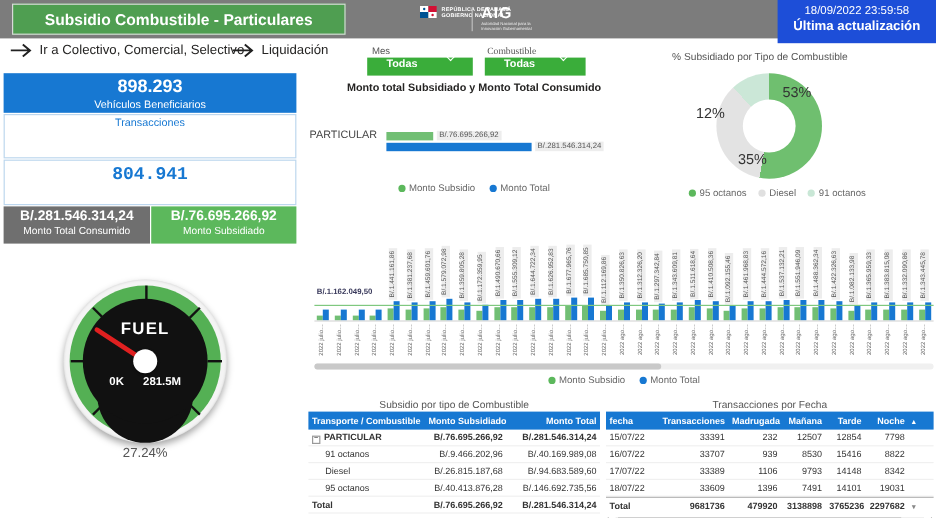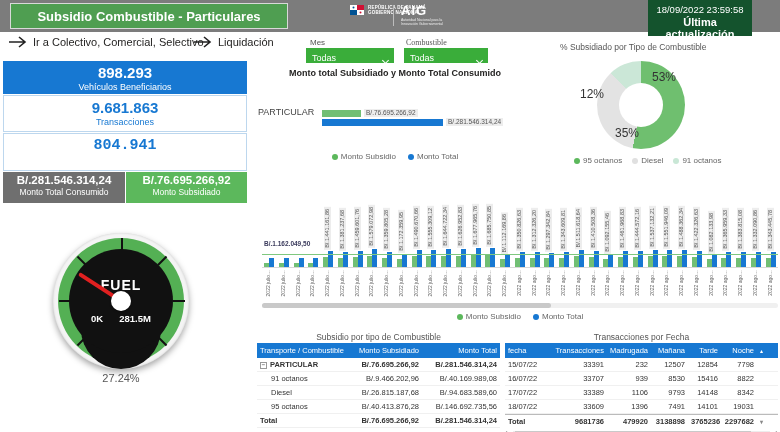--- a/index.html
+++ b/index.html
@@ -15,32 +15,32 @@
   .title-box { left:10px; top:3px; width:278px; height:26px; background:#4f9e51;
     border:1px solid #d9d9d9; color:#fff; font-weight:bold; font-size:13px;
     display:flex; align-items:center; justify-content:center; }
   .pa-logo { left:350px; top:5px; display:flex; align-items:center; gap:4px; color:#fff; }
   .flag { width:14px; height:10px; display:block; }
   .pa-text { font-size:4.5px; line-height:5px; font-weight:bold; letter-spacing:.2px; }
   .logo-div { left:393px; top:6px; width:1px; height:20px; background:#bdbdbd; }
   .aig { left:401px; top:3px; color:#fff; }
   .aig-name { font-size:13px; font-weight:bold; letter-spacing:1px; }
   .aig-sub { font-size:3.5px; opacity:.85; width:58px; line-height:4px; }
-  .date-box { left:648px; top:0; width:104px; height:36px; background:#14532d; color:#fff;
+  .date-box { left:648px; top:0; width:132px; height:36px; background:#1d4ed8; color:#fff;
     text-align:center; padding-top:4px; }
   .date-val { font-size:9.5px; }
   .date-lab { font-size:11px; font-weight:bold; margin-top:1px; }
 
   
   .nav-link { top:36px; display:flex; align-items:center; gap:5px; font-size:11px;
     color:#252423; cursor:pointer; }
   .nav-link svg { display:block; }
   .filter-label { font-size:8px; color:#555; }
-  .dropdown { height:15px; background:#3aad3a; color:#fff; display:flex; align-items:flex-end;
-    justify-content:space-between; padding:0 6px; font-size:9px; font-weight:normal; }
+  .dropdown { height:15px; background:#3aad3a; color:#fff; display:flex; align-items:flex-start;
+    justify-content:space-between; padding:0 16px; font-size:9px; font-weight:bold; }
   .chev { width:5px; height:5px; border-right:1.5px solid #fff; border-bottom:1.5px solid #fff;
     transform:rotate(45deg); margin-top:-3px; }
 
   
   .kpi { left:3px; width:244px; text-align:center; }
   .kpi-blue { top:61px; height:33px; background:#1778d2; color:#fff; }
   .kpi-white { background:#fff; border:1px solid #bdd7ee; color:#1778d2; }
   .kpi .v { font-size:15px; font-weight:bold; padding-top:3px; }
   .kpi .l { font-size:9px; margin-top:1px; }
   .kpi-w1 { top:95px; height:37px; }
@@ -57,21 +57,21 @@
     background:#f4f4f4; box-shadow:0 3px 6px rgba(0,0,0,.35), inset 0 0 2px #ccc; }
   .gauge-green { position:absolute; left:5px; top:5px; width:126px; height:126px;
     border-radius:50%; background:#54b054; }
   .gauge-tick { position:absolute; left:50%; top:50%; width:2px; height:12px; background:#111;
     transform-origin:50% 0; }
   .gauge-face { position:absolute; left:16px; top:16px; width:104px; height:104px;
     border-radius:50%; background:#111; }
   .gauge-notch { position:absolute; left:28px; top:86px; width:80px; height:50px;
     background:#111; border-radius:0 0 40px 40px; }
   .gauge-title { position:absolute; left:0; top:32px; width:136px; text-align:center;
-    color:#fff; font-size:14px; font-weight:bold; letter-spacing:1px;margin-top:12px; }
+    color:#fff; font-size:14px; font-weight:bold; letter-spacing:1px; }
   .gauge-minmax { position:absolute; left:0; top:80px; width:136px; text-align:center;
     color:#fff; font-size:9.5px; font-weight:bold; display:flex; justify-content:center; gap:16px; }
   .gauge-value { position:absolute; left:0; top:94px; width:136px; text-align:center;
     color:#fff; font-size:13px; font-weight:bold; }
   .needle { position:absolute; left:50%; top:50%; width:4px; height:50px; background:#e02020;
     border-radius:2px; transform-origin:50% 100%; transform:translate(-50%,-100%) rotate(-57deg); }
   .hub { position:absolute; left:50%; top:50%; width:20px; height:20px; border-radius:50%;
     background:#fff; transform:translate(-50%,-50%); box-shadow:0 1px 2px rgba(0,0,0,.5); }
   .gauge-pct { left:53px; top:372px; width:136px; text-align:center; font-size:11px; color:#555; }
 
@@ -122,21 +122,21 @@
   .hscroll { left:262px; top:303px; width:516px; height:5px; background:#f0f0f0; border-radius:3px; }
   .hthumb { position:absolute; left:0; top:0; height:5px; width:56%; background:#c9c9c9; border-radius:3px; }
   .legend-daily { left:262px; top:312px; width:516px; }
 
   
   .tbl-title { font-size:8.5px; color:#555; text-align:center; }
   .ft-title { left:257px; top:332px; width:243px; }
   .tt-title { left:505px; top:332px; width:273px; }
   .ftable { left:257px; top:343px; width:243px; font-size:7.5px; }
   .ttable { left:505px; top:343px; width:273px; font-size:7.5px; }
-  .thead { display:grid; background:#1778d2; color:#fff; font-weight:normal; height:15px;
+  .thead { display:grid; background:#1778d2; color:#fff; font-weight:bold; height:15px;
     align-items:center; }
   .ft-grid { grid-template-columns:97px 68px 78px; }
   .tt-grid { grid-template-columns:44px 58px 44px 37px 33px 36px 8px; }
   .thead > div, .trow > div { padding:0 3px; white-space:nowrap; overflow:hidden; }
   .trow { display:grid; height:14px; align-items:center; border-bottom:1px solid #f0f0f0; }
   .num { text-align:right; }
   .bold { font-weight:bold; }
   .indent .c1 { padding-left:14px; }
   .exp { display:inline-block; width:7px; height:7px; border:1px solid #999; font-size:6px;
     line-height:5px; text-align:center; margin-right:3px; color:#666; background:#fff; }
@@ -202,21 +202,20 @@
   <div class="abs dropdown" style="left:404px; top:48px; width:84px;">
     <span>Todas</span>
     <span class="chev"></span>
   </div>
 
   <div class="abs kpi kpi-blue">
     <div class="v">898.293</div>
     <div class="l">Vehículos Beneficiarios</div>
   </div>
   <div class="abs kpi kpi-white kpi-w1">
-    <div class="v">9.681.863</div>
     <div class="l">Transacciones</div>
   </div>
   <div class="abs kpi kpi-white kpi-w2">
     <div class="v">804.941</div>
   </div>
   <div class="abs kpi-half kpi-gray">
     <div class="v">B/.281.546.314,24</div>
     <div class="l">Monto Total Consumido</div>
   </div>
   <div class="abs kpi-half kpi-green">

